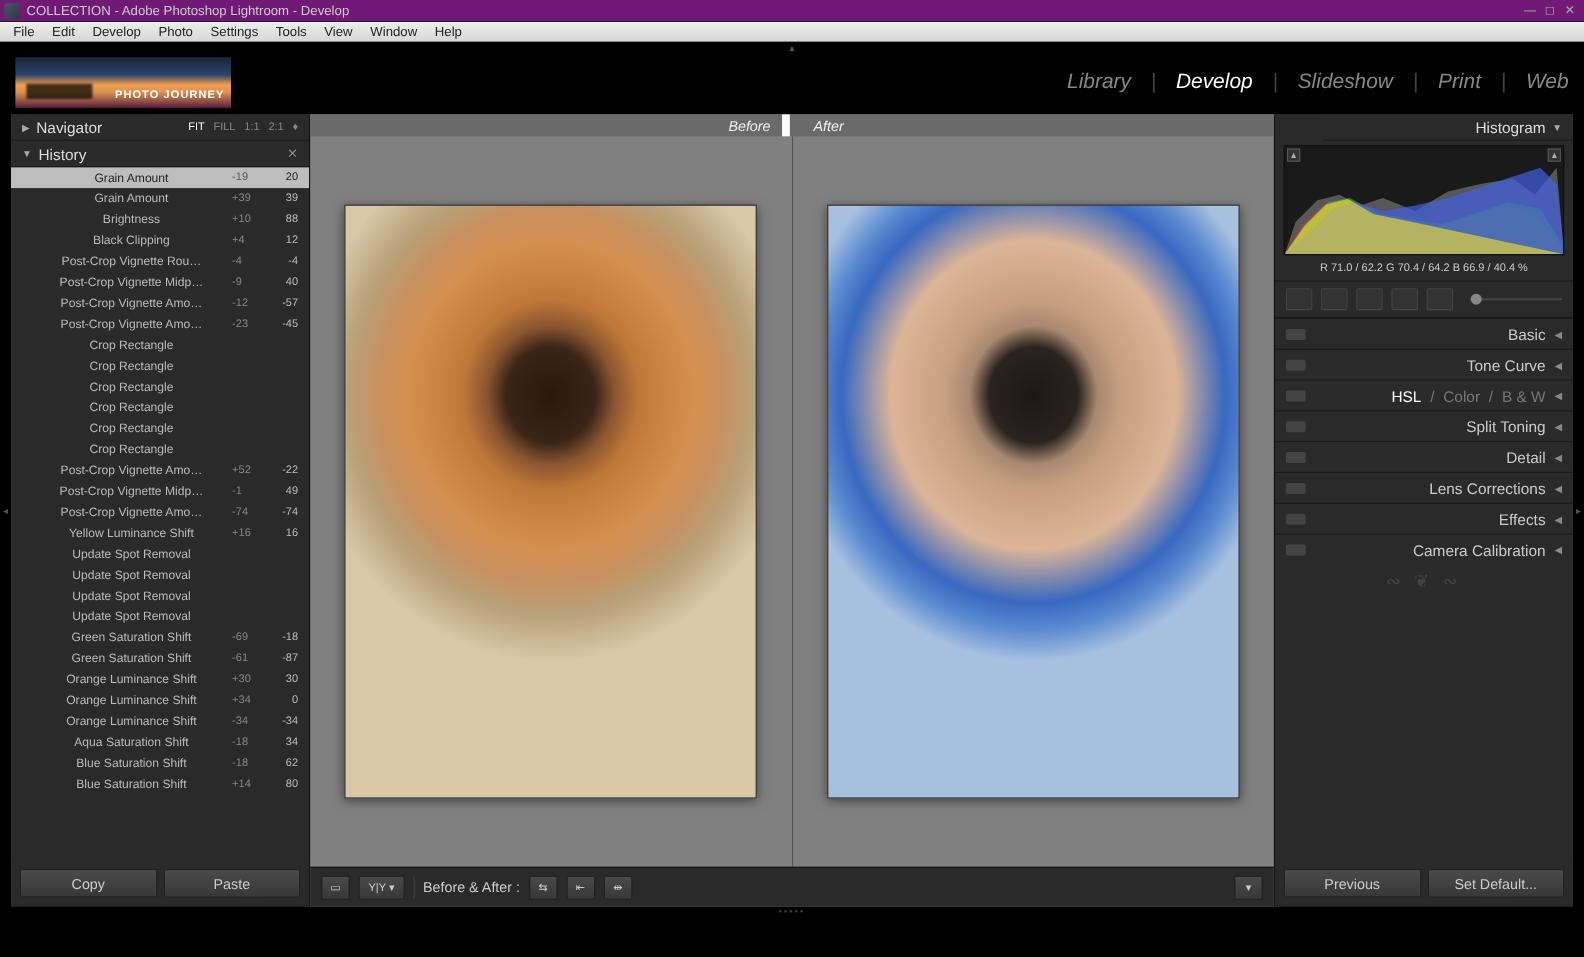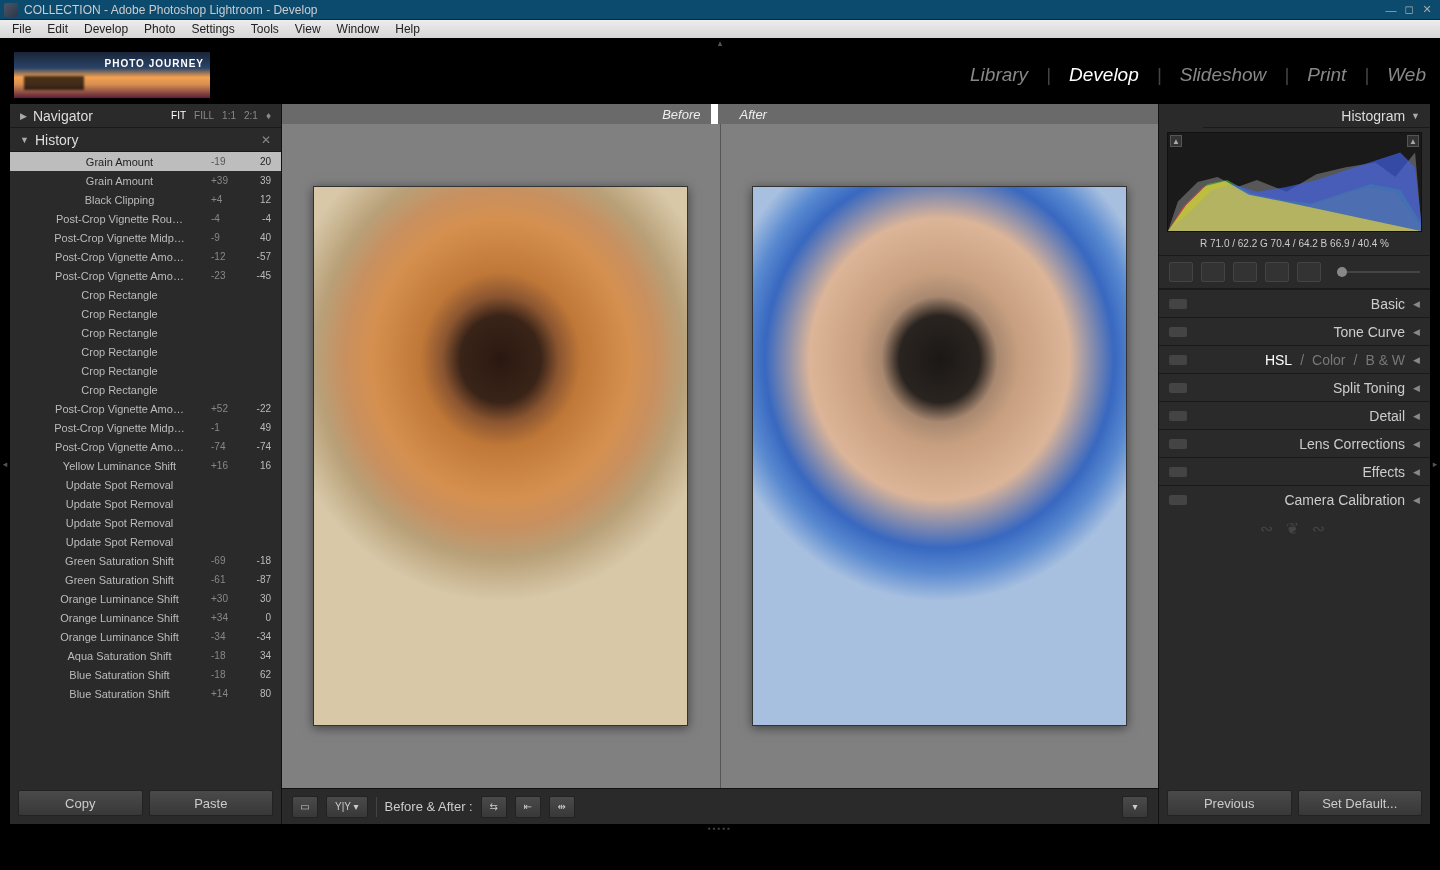--- a/index.html
+++ b/index.html
@@ -1,27 +1,27 @@
 <!DOCTYPE html>
 <html><head>
 <meta charset="utf-8">
 <style>
 * { margin: 0; padding: 0; box-sizing: border-box; font-family: "Segoe UI", Arial, sans-serif; }
 body { background: #000; width: 1440px; height: 870px; overflow: hidden; color: #aaa; font-size: 12px; }
 
-.titlebar { background: #0c4a6e; height: 20px; display: flex; align-items: center; padding: 0 4px; color: #ccc; font-size: 12px; border-bottom: 1px solid #222; }
+.titlebar { background: #701a75; height: 20px; display: flex; align-items: center; padding: 0 4px; color: #ccc; font-size: 12px; border-bottom: 1px solid #222; }
 .titlebar .app-icon { width: 14px; height: 14px; background: linear-gradient(135deg,#4a5568,#2d3748); margin-right: 6px; border-radius:2px;}
 .titlebar .spacer { flex: 1; }
 .titlebar .win-btn { width: 18px; text-align: center; cursor: pointer; color: #aaa; font-size: 11px; }
 
 .menubar { background: linear-gradient(#ededed,#d6d6d6); height: 18px; display: flex; align-items: center; padding: 0 4px; font-size: 12px; color: #222; }
 .menubar span { padding: 0 8px; cursor: pointer; }
 
 .identity-row { height: 58px; background: #000; display: flex; align-items: center; padding: 4px 14px; justify-content: space-between; }
-.identity-plate { width: 196px; height: 46px; background: linear-gradient(to top,#5a1f3a 0%,#d89050 30%,#f5a050 45%,#2a4568 65%,#1a2438 100%); color:#fff; font-size:10px; font-weight:bold; display:flex; justify-content:flex-end; padding:6px; letter-spacing:1px; position:relative;}
+.identity-plate { width: 196px; height: 46px; background: linear-gradient(to top,#5a1f3a 0%,#d89050 30%,#f5a050 45%,#2a4568 65%,#1a2438 100%); color:#fff; font-size:10px; font-weight:bold; display:flex; align-items:flex-end; justify-content:flex-end; padding:6px; letter-spacing:1px; position:relative;}
 .identity-plate::after{content:"";position:absolute;left:10px;bottom:8px;width:60px;height:14px;background:rgba(0,0,0,0.7);filter:blur(1px);}
 .module-picker { display: flex; gap: 18px; font-size: 19px; color: #888; font-weight:300;font-style:italic; }
 .module-picker span { cursor: pointer; }
 .module-picker span.active { color: #fff; }
 .module-picker .sep { color: #444; }
 
 .workspace { display: flex; height: 720px; background:#343434;}
 .left-panel { width: 272px; background: #2a2a2a; display: flex; flex-direction: column; border-right:1px solid #111;}
 .right-panel { width: 272px; background: #2a2a2a; display: flex; flex-direction: column; border-left:1px solid #111;}
 .center-area { flex: 1; background: #808080; display: flex; flex-direction: column; position: relative; }
@@ -167,20 +167,25 @@
             <span class="label">Grain Amount</span>
             <span class="v1">-19</span>
             <span class="v2">20</span>
           </div>
           <div class="history-item">
             <span class="label">Grain Amount</span>
             <span class="v1">+39</span>
             <span class="v2">39</span>
           </div>
           <div class="history-item">
+            <span class="label">Brightness</span>
+            <span class="v1">+10</span>
+            <span class="v2">88</span>
+          </div>
+          <div class="history-item">
             <span class="label">Black Clipping</span>
             <span class="v1">+4</span>
             <span class="v2">12</span>
           </div>
           <div class="history-item">
             <span class="label">Post-Crop Vignette Rou…</span>
             <span class="v1">-4</span>
             <span class="v2">-4</span>
           </div>
           <div class="history-item">

